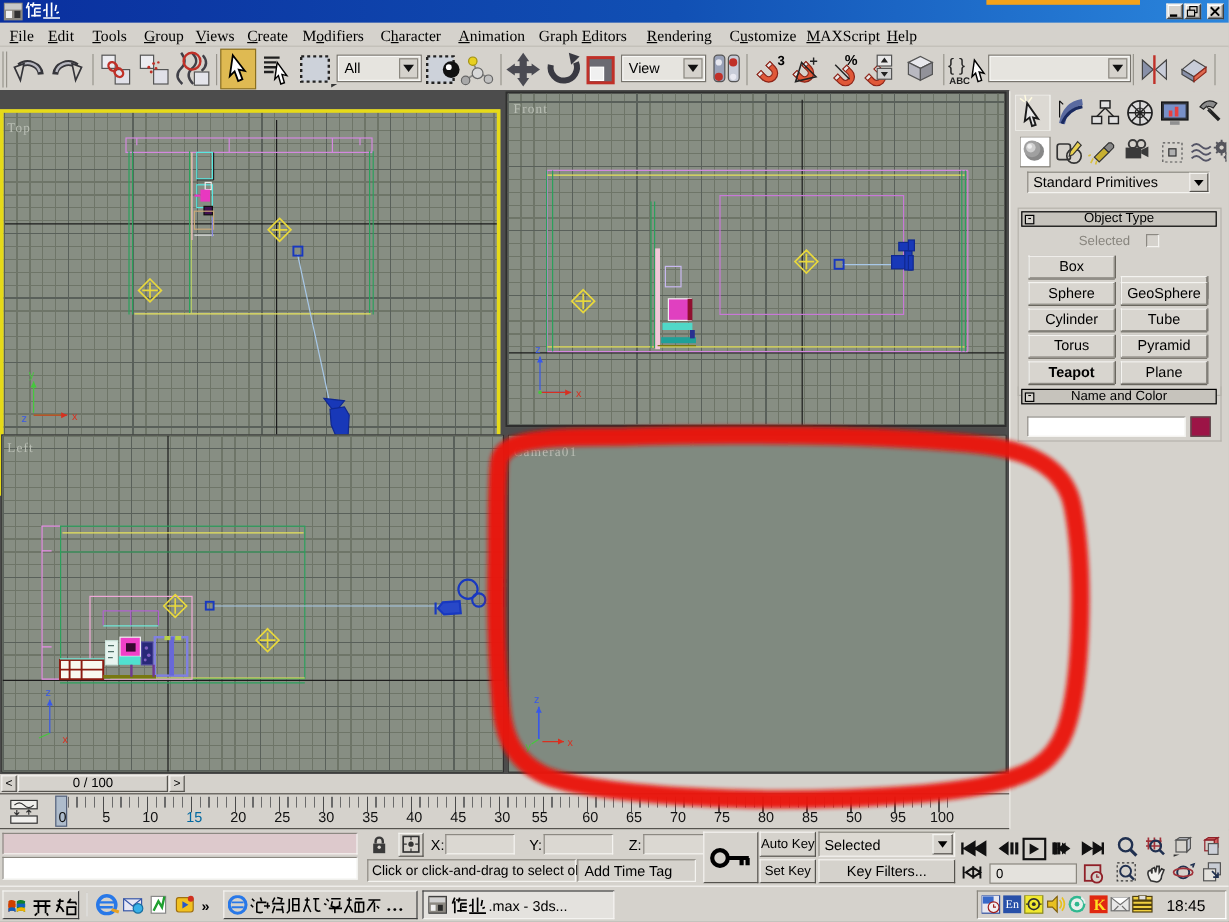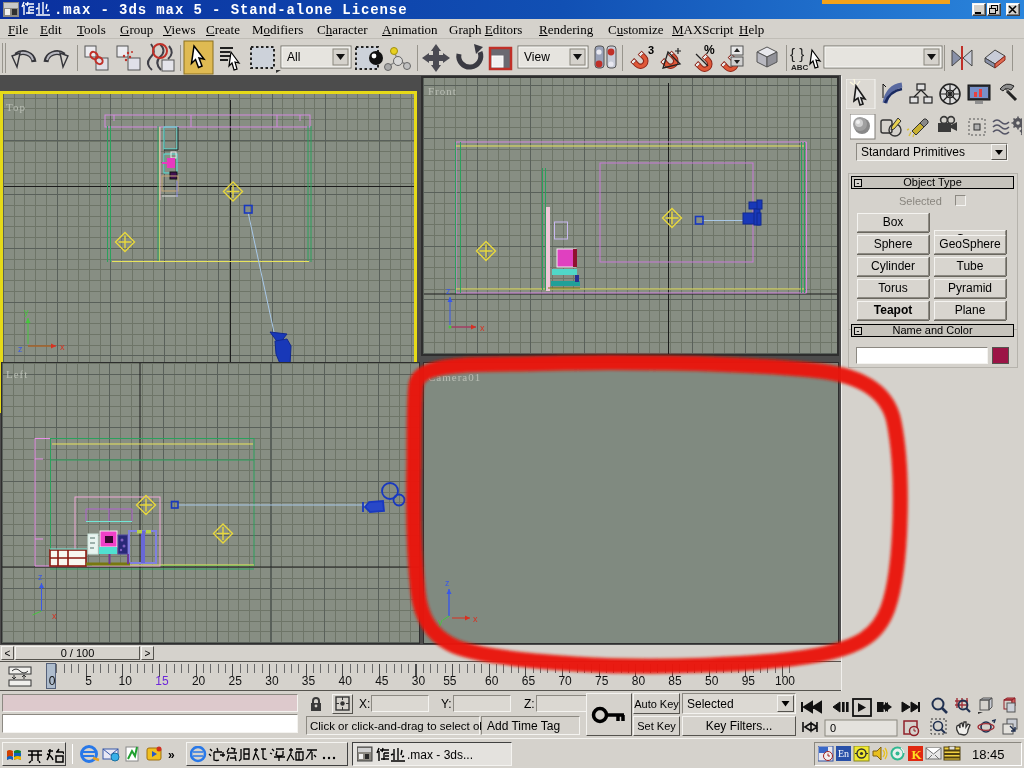--- a/index.html
+++ b/index.html
@@ -63,21 +63,21 @@
     <rect x="0" y="0" width="16" height="15" fill="#8c8982"></rect>
     <rect x="1" y="1" width="14" height="5" fill="#c8c8c8"></rect>
     <rect x="2" y="7" width="5" height="6" fill="#f0f0f0"></rect>
     <rect x="9" y="7" width="5" height="6" fill="#303030"></rect>
   </svg>
   <div id="titletext" class="abs"><svg width="30" height="15" viewBox="0 0 30 15" style="display:inline-block;vertical-align:-2px">
         <g stroke="#fff" stroke-width="1.4" fill="none">
     <path d="M3 1 L1 6 M3 4 L3 14 M4 3 L13 3 M7 1 L6 5 M8 6 L8 13 M8 6 L13 6 M9 9 L13 9 M5 12 L13 12"></path>
     <path d="M18 2 L18 13 M22 1 L22 13 M26 3 L25 8 M15 8 L17 7 M15 14 L29 14 M26 10 L28 9"></path>
   </g>
-      </svg><span style="margin-left:3px">.max - 3ds max 5 - Stand-alone License</span></div>
+      </svg></div>
   <div class="winbtn abs" style="left:972px;">
       <svg width="12" height="11">
         <rect x="2" y="8" width="6" height="2" fill="#000"></rect>
       </svg>
     </div>
   <div class="winbtn abs" style="left:987px;">
       <svg width="12" height="11">
         <rect x="3.5" y="1.5" width="6" height="5" fill="none" stroke="#000"></rect>
         <rect x="1.5" y="4.5" width="6" height="5" fill="#d5d2cc" stroke="#000"></rect>
       </svg>
@@ -547,21 +547,21 @@
         <path d="M4,5 q4,-4 8,0 q4,4 8,0" stroke="#333" fill="none"></path>
       <rect x="1" y="14" width="22" height="6" fill="#f0efec" stroke="#333"></rect>
         <path d="M6,9 v4 m-2,-2 l2,2 2,-2 M16,13 v-4 m-2,2 l2,-2 2,2" stroke="#333" fill="none"></path>
     </svg>
     <div class="abs" style="left:49px;top:1px;width:741px;height:9px;background:repeating-linear-gradient(90deg,#6a6a6a 0,#6a6a6a 1px,transparent 1px,transparent 7.33px)"></div>
     <div class="abs" style="left:49px;top:1px;width:741px;height:13px;background:repeating-linear-gradient(90deg,#4a4a4a 0,#4a4a4a 1px,transparent 1px,transparent 36.65px)"></div>
     <div class="abs" style="left:46px;top:0px;width:10px;height:26px;background:#aebccc;border:1px solid #55617a"></div>
     <div id="ruler">
         <div class="abs" style="left:76.65px;top:11px;width:24px;text-align:center;font:12px 'Liberation Sans';color:#111">5</div>
         <div class="abs" style="left:113.3px;top:11px;width:24px;text-align:center;font:12px 'Liberation Sans';color:#111">10</div>
-        <div class="abs" style="left:149.95px;top:11px;width:24px;text-align:center;font:12px 'Liberation Sans';color:#6d28d9">15</div>
+        <div class="abs" style="left:149.95px;top:11px;width:24px;text-align:center;font:12px 'Liberation Sans';color:#0369a1">15</div>
         <div class="abs" style="left:186.6px;top:11px;width:24px;text-align:center;font:12px 'Liberation Sans';color:#111">20</div>
         <div class="abs" style="left:223.25px;top:11px;width:24px;text-align:center;font:12px 'Liberation Sans';color:#111">25</div>
         <div class="abs" style="left:259.9px;top:11px;width:24px;text-align:center;font:12px 'Liberation Sans';color:#111">30</div>
         <div class="abs" style="left:296.55px;top:11px;width:24px;text-align:center;font:12px 'Liberation Sans';color:#111">35</div>
         <div class="abs" style="left:333.2px;top:11px;width:24px;text-align:center;font:12px 'Liberation Sans';color:#111">40</div>
         <div class="abs" style="left:369.85px;top:11px;width:24px;text-align:center;font:12px 'Liberation Sans';color:#111">45</div>
         <div class="abs" style="left:406.5px;top:11px;width:24px;text-align:center;font:12px 'Liberation Sans';color:#111">30</div>
         <div class="abs" style="left:443.15px;top:11px;width:24px;font:12px 'Liberation Sans';color:#111">55</div>
         <div class="abs" style="left:479.8px;top:11px;width:24px;text-align:center;font:12px 'Liberation Sans';color:#111">60</div>
         <div class="abs" style="left:516.45px;top:11px;width:24px;text-align:center;font:12px 'Liberation Sans';color:#111">65</div>

